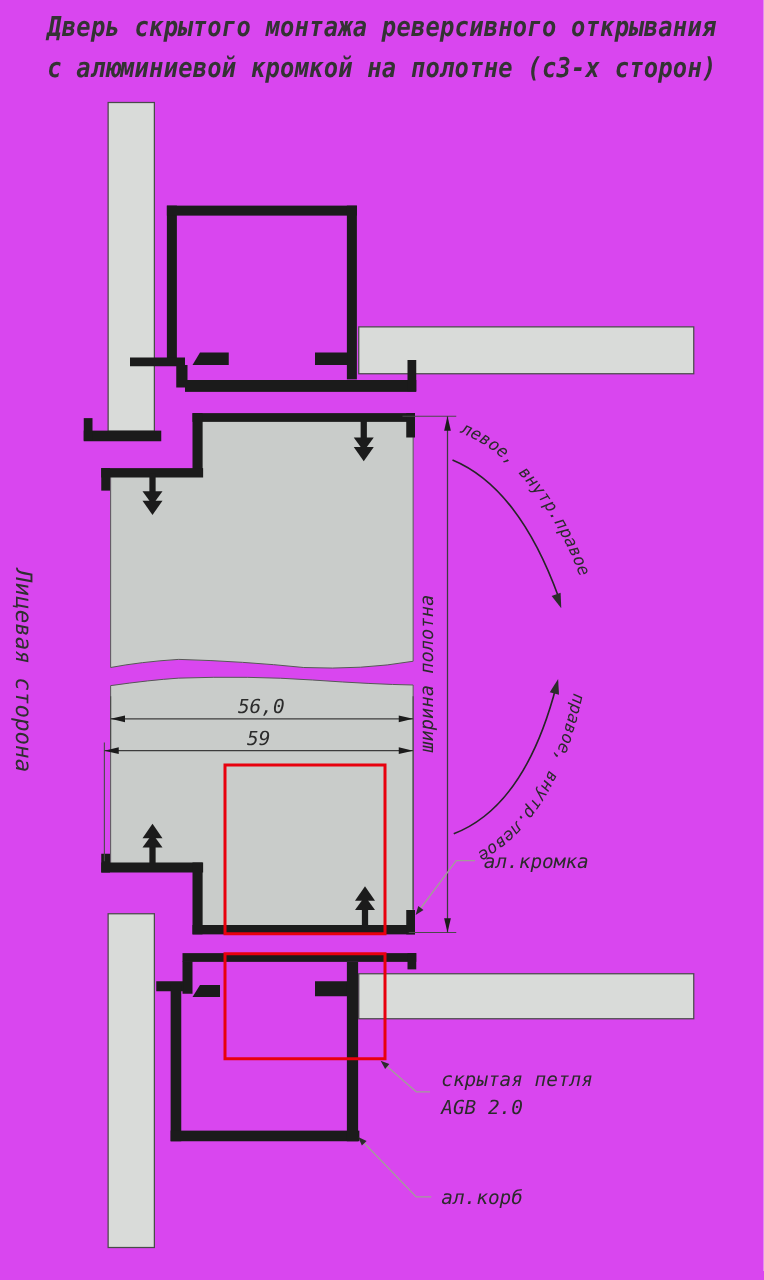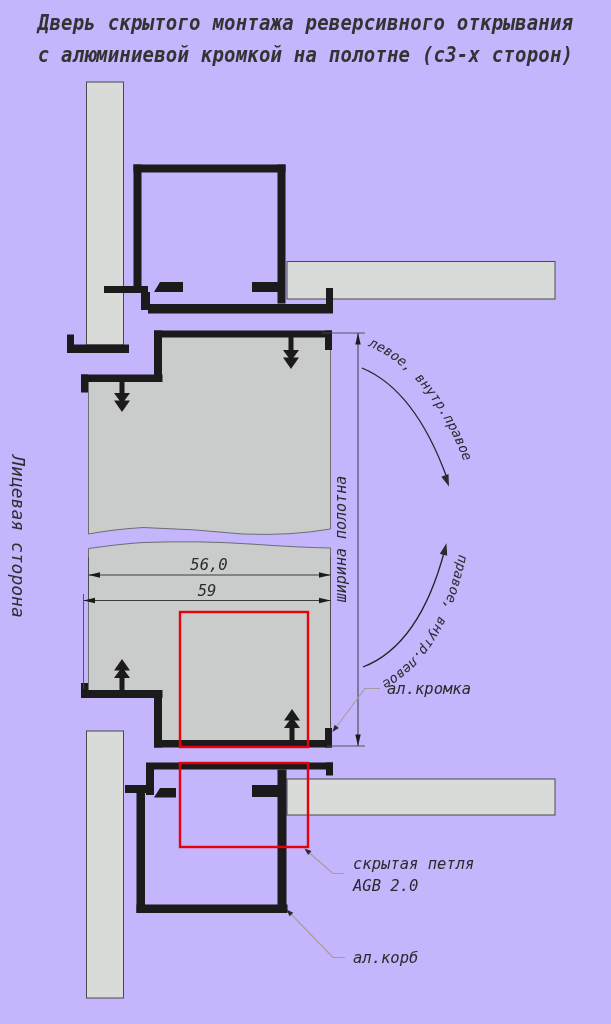--- a/index.html
+++ b/index.html
@@ -1,17 +1,17 @@
 <!DOCTYPE html>
 <html><head>
 <meta charset="utf-8">
 <style>
   html,body{margin:0;padding:0;background:#f8f4f1;}
   #screen{
-    position:relative;width:611px;height:1024px;background:#c4b5fd;
+    position:relative;width:611px;height:1024px;background:#d946ef;
     overflow:hidden;font-family:"DejaVu Sans Mono","Liberation Mono",monospace;
   }
   .title{
     position:absolute;top:6px;left:0;width:611px;text-align:center;
     font-style:italic;font-weight:bold;font-size:19px;line-height:28px;color:#333;
     transform:scaleY(1.15);transform-origin:top center;letter-spacing:.2px;
     white-space:nowrap;
   }
   .side-label{
     position:absolute;left:-73px;top:526px;width:182px;text-align:center;

